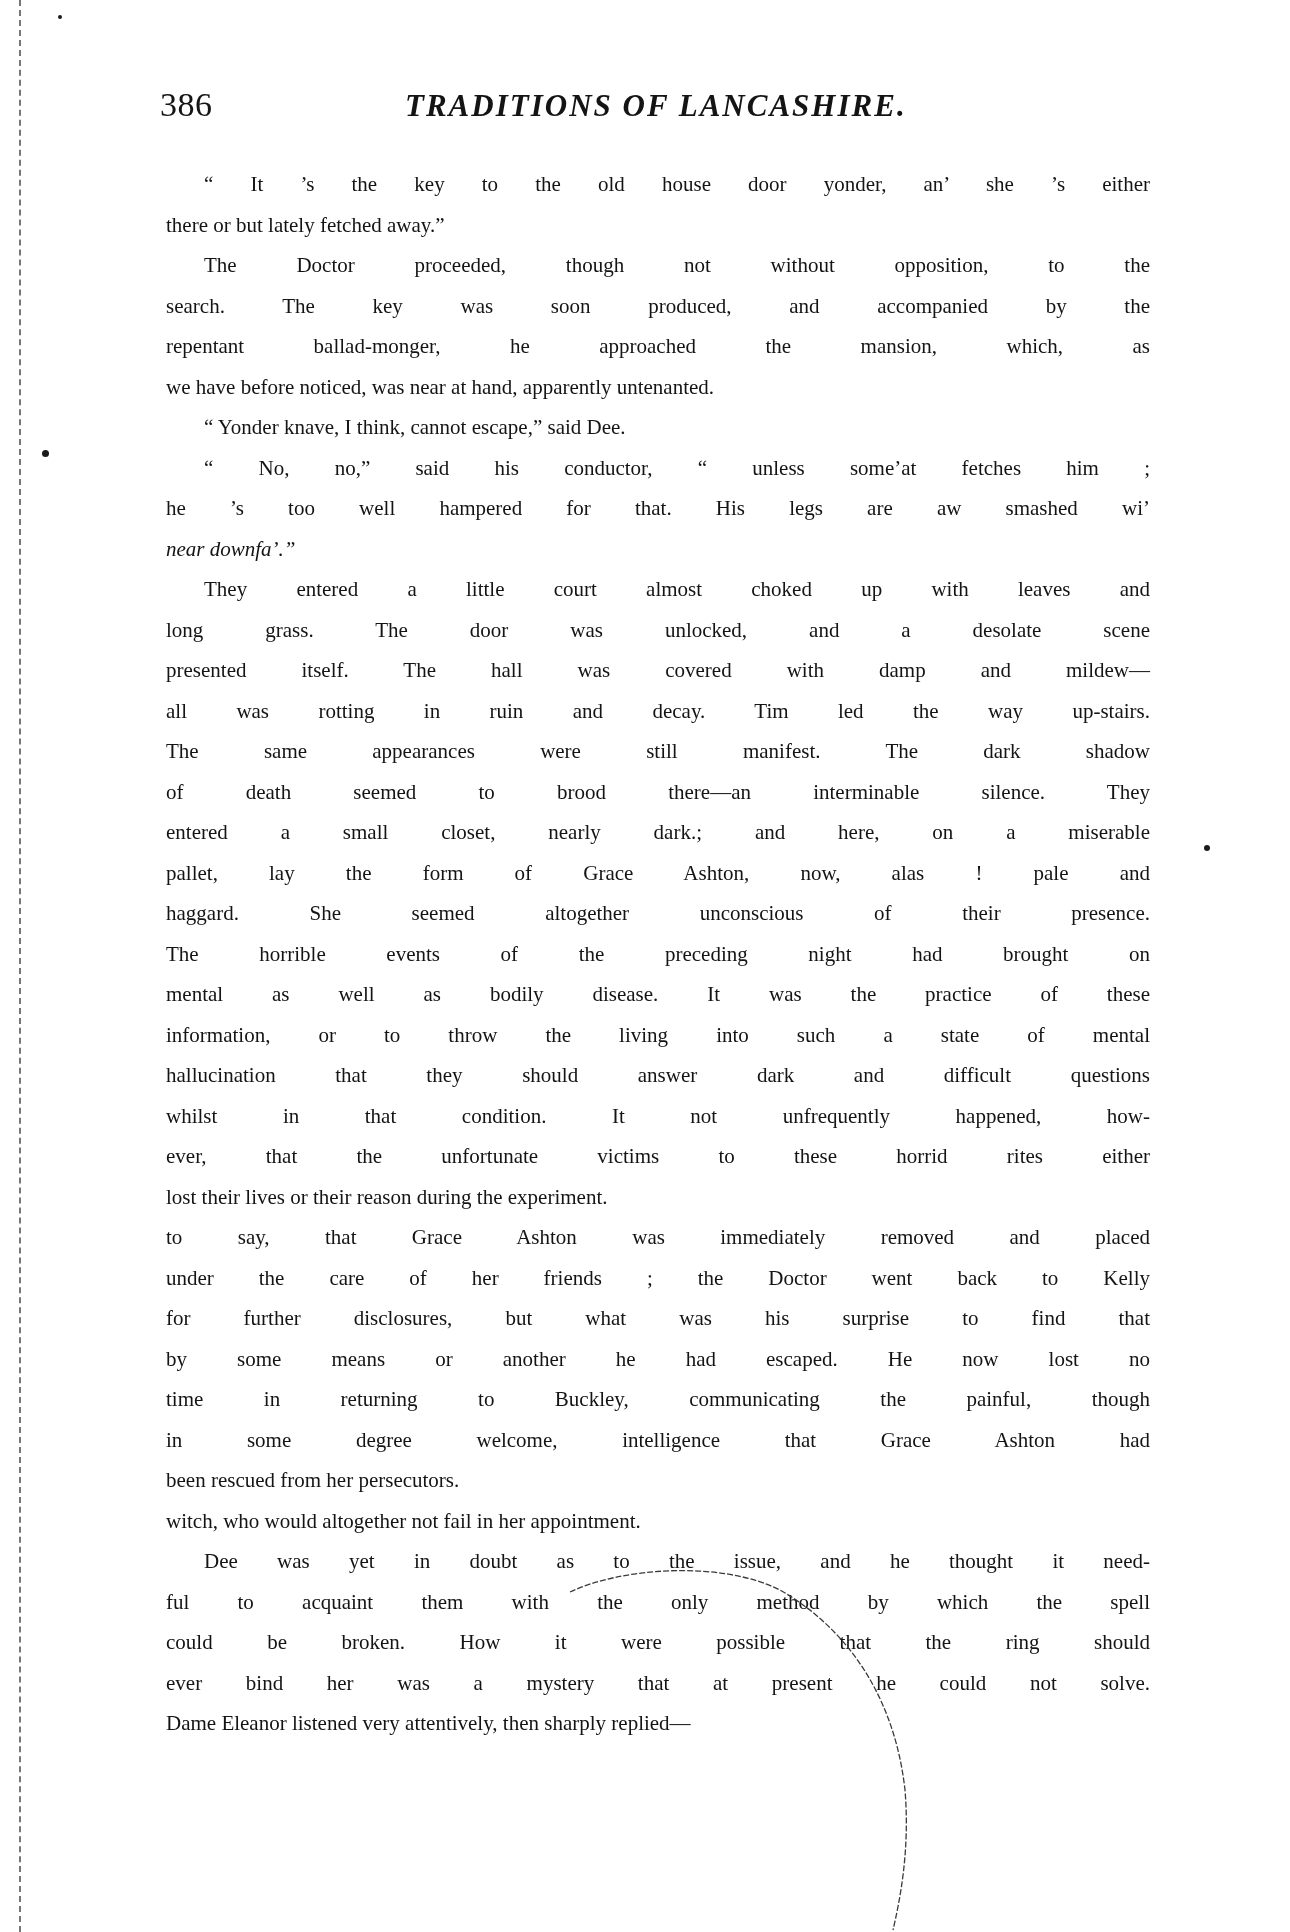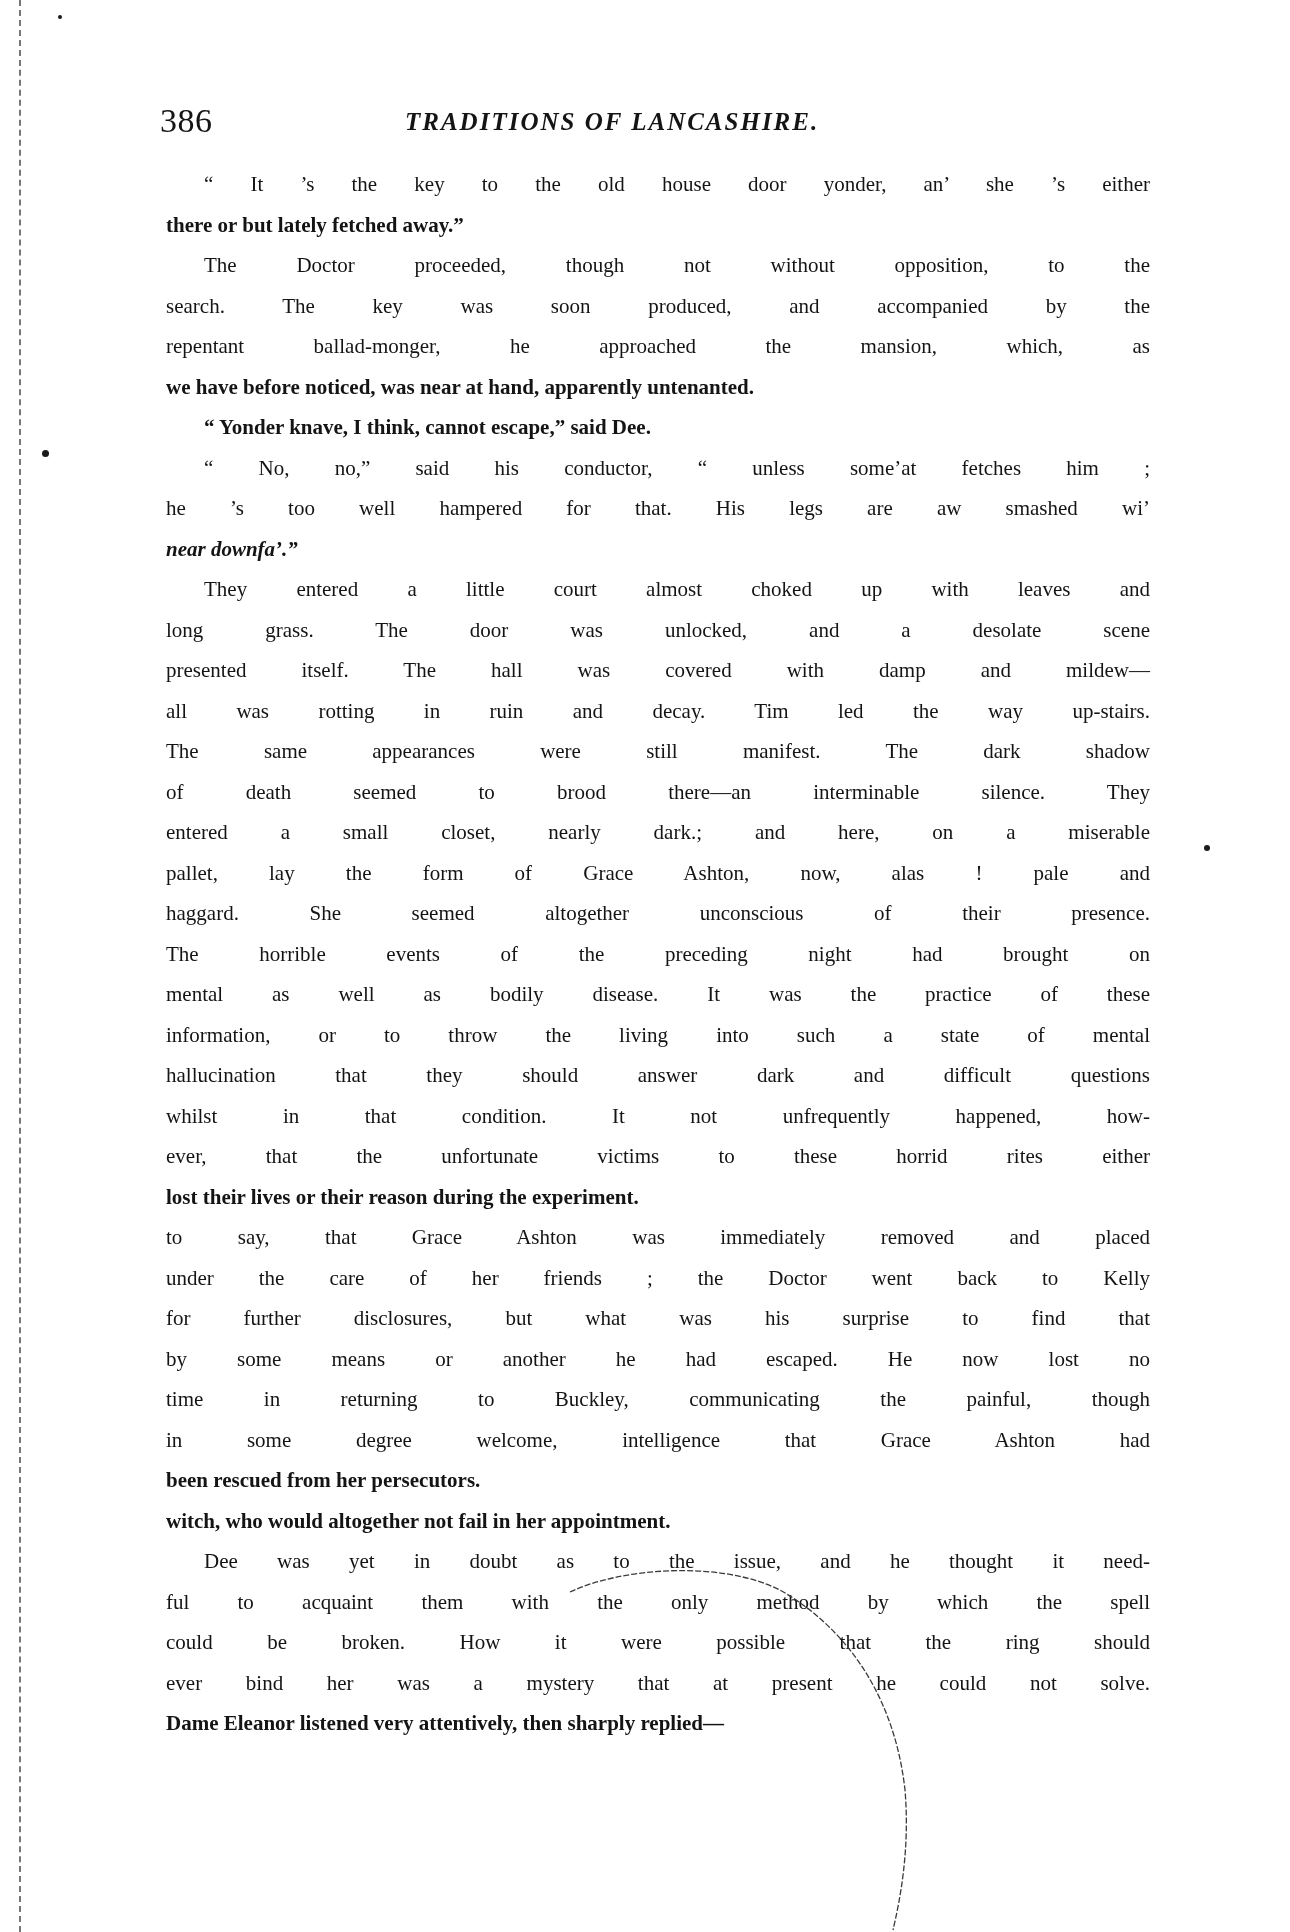--- a/index.html
+++ b/index.html
@@ -24,39 +24,39 @@
       border-left: 2px dashed #4a4a4a;
       opacity: 0.75;
     }
     .speck {
       position: absolute;
       background: #1a1a1a;
       border-radius: 50%;
     }
     .page-header {
       position: absolute;
-      top: 96px;
+      top: 80px;
       left: 160px;
       width: 990px;
       height: 50px;
       text-decoration: underline;
     }
     .page-number {
       position: absolute;
       left: 0;
       top: 0;
       font-size: 34px;
       line-height: 50px;
       letter-spacing: 0.5px;
     }
     .running-head {
       position: absolute;
       left: 245px;
       top: 6px;
-      font-size: 25px;
+      font-size: 31px;
       line-height: 40px;
       font-style: italic;
       font-weight: bold;
       letter-spacing: 2px;
     }
     .text-block {
       position: absolute;
       left: 166px;
       top: 164px;
       width: 984px;
@@ -68,21 +68,20 @@
       white-space: nowrap;
       text-align: justify;
       text-align-last: justify;
       overflow: visible;
     }
     .line.indent {
       padding-left: 38px;
     }
     .line.last {
       text-align-last: left;
-      font-weight: bold;
     }
     .pencil-arc {
       position: absolute;
       left: 0;
       top: 0;
       width: 1290px;
       height: 1932px;
       pointer-events: none;
     }
   </style>

